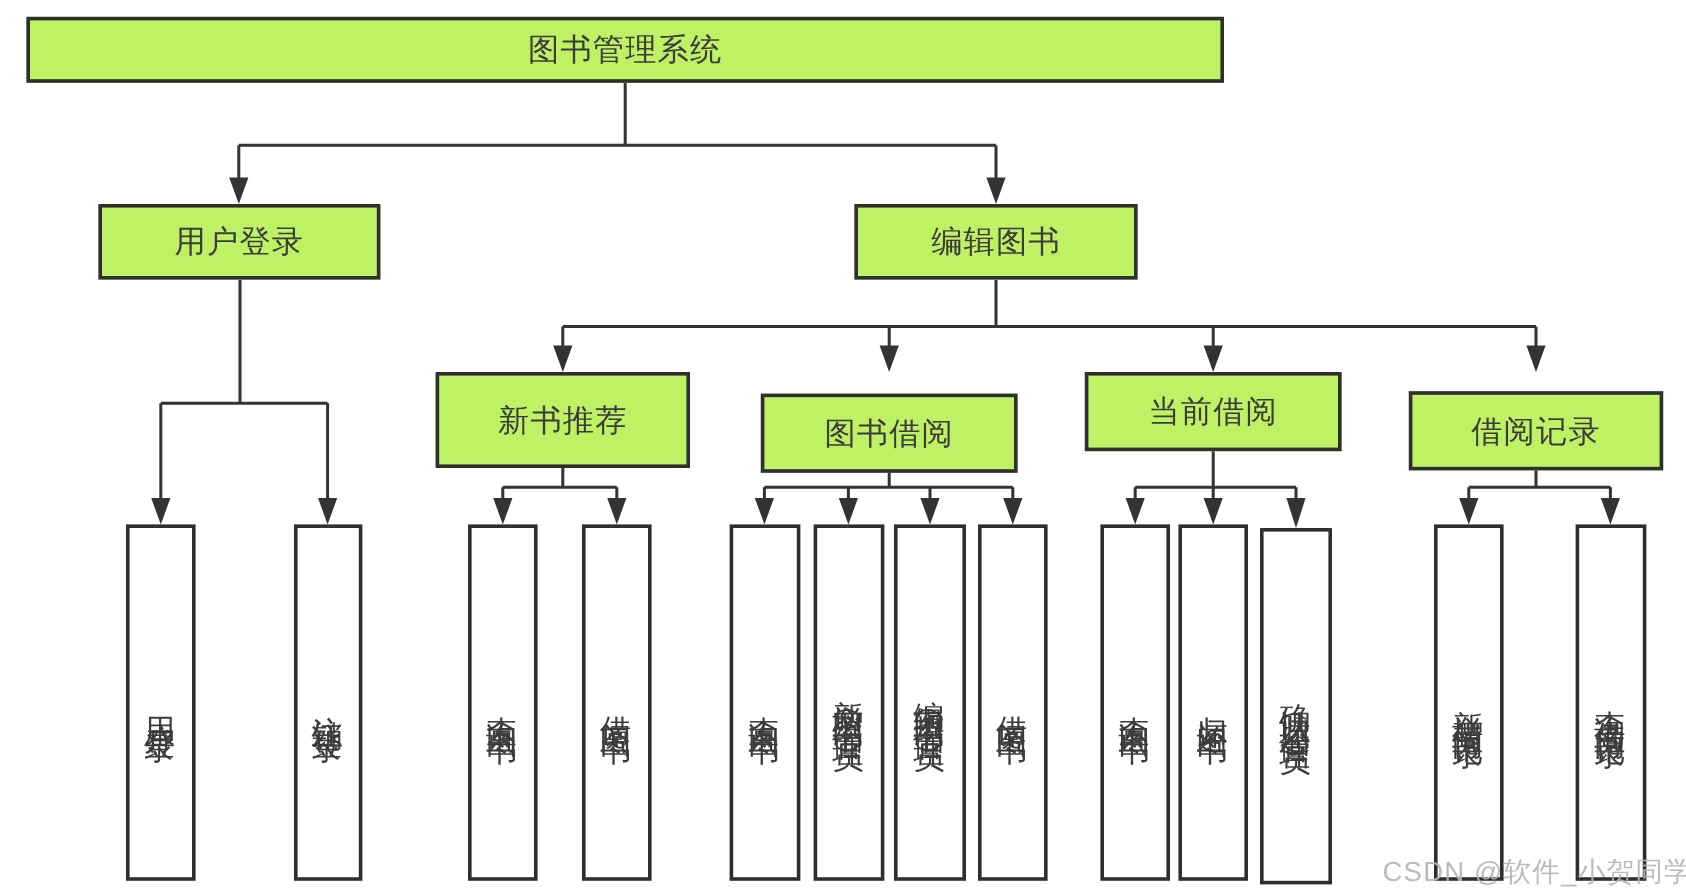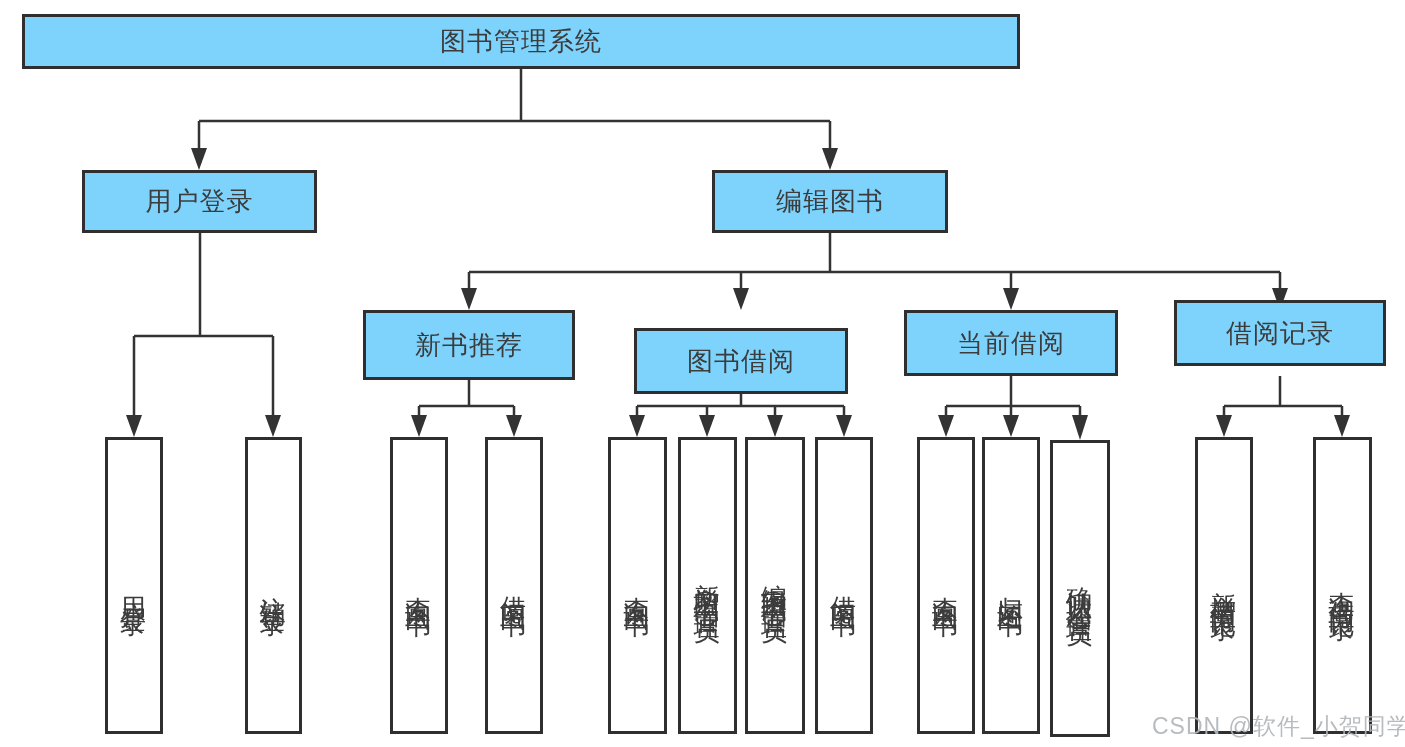--- a/index.html
+++ b/index.html
@@ -17,21 +17,21 @@
   }
   #connectors {
     position: absolute;
     left: 0; top: 0;
     width: 1405px;
     height: 747px;
   }
   .node {
     position: absolute;
     box-sizing: border-box;
-    background: #7dd3fc;
+    background: #bef264;
     border: 3px solid #2f2f2f;
     display: flex;
     align-items: center;
     justify-content: center;
     color: #3c3c3c;
     font-size: 26px;
     letter-spacing: 1px;
     white-space: nowrap;
     z-index: 2;
   }
@@ -49,24 +49,24 @@
     text-orientation: mixed;
     color: #3c3c3c;
     font-size: 26px;
     letter-spacing: 5px;
     z-index: 2;
   }
   
   .n-root { left: 22px;  top: 14px;  width: 998px; height: 55px; }
   .n-l2a  { left: 82px;  top: 170px; width: 235px; height: 63px; }
   .n-l2b  { left: 712px; top: 170px; width: 236px; height: 63px; }
-  .n-l3a  { left: 363px; top: 310px; width: 212px; height: 70px; }
+  .n-l3a  { left: 363px; top: 310px; width: 212px; height: 80px; }
   .n-l3b  { left: 634px; top: 328px; width: 214px; height: 66px; }
   .n-l3c  { left: 904px; top: 310px; width: 214px; height: 66px; }
-  .n-l3d  { left: 1174px;top: 300px; width: 212px; height: 66px; }
+  .n-l3d  { left: 1174px;top: 326px; width: 212px; height: 66px; }
   
   .lf-g1-1 { left: 105px;  width: 58px; }
   .lf-g1-2 { left: 245px;  width: 57px; }
   .lf-g2-1 { left: 390px;  width: 58px; }
   .lf-g2-2 { left: 485px;  width: 58px; }
   .lf-g3-1 { left: 608px;  width: 59px; }
   .lf-g3-2 { left: 678px;  width: 59px; }
   .lf-g3-3 { left: 745px;  width: 60px; }
   .lf-g3-4 { left: 815px;  width: 58px; }
   .lf-g4-1 { left: 917px;  width: 58px; }

